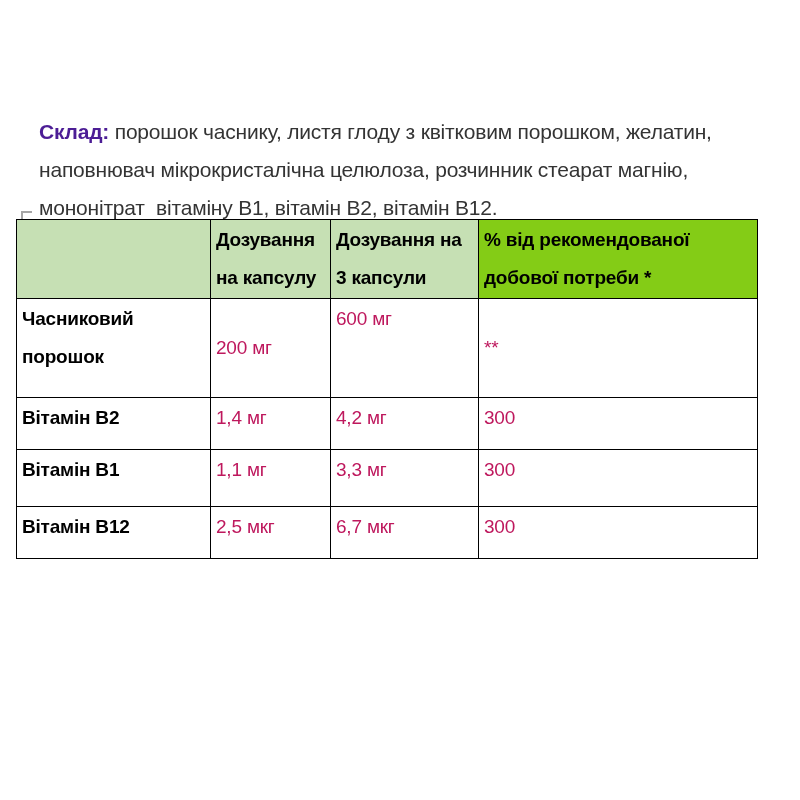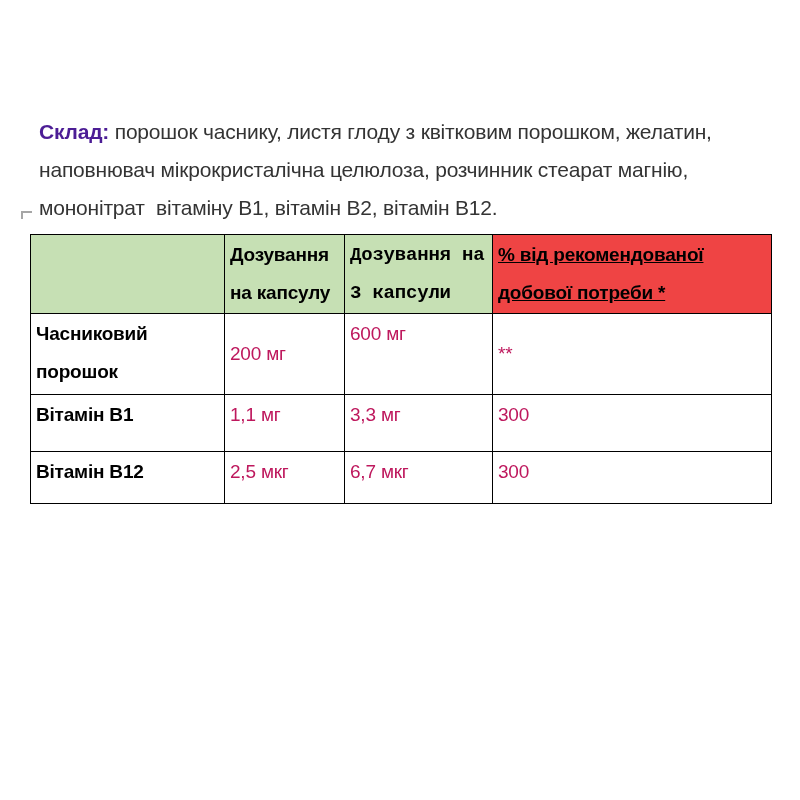--- a/index.html
+++ b/index.html
@@ -33,25 +33,24 @@
     position: absolute;
     left: 21px; top: 211px;
     width: 9px; height: 6px;
     border-top: 2px solid #a6a6a6;
     border-left: 2px solid #a6a6a6;
   }
 
   
   table.supplement {
     position: absolute;
-    left: 30px; top: 219px;
+    left: 16px; top: 219px;
     width: 741px;
     border-collapse: collapse;
     table-layout: fixed;
-    margin-top: 15px;
   }
   table.supplement th,
   table.supplement td {
     border: 1.5px solid #000000;
     padding: 1px 6px 1px 5px;
     font-size: 19px;
     line-height: 38px;
     letter-spacing: -0.2px;
     text-align: left;
     vertical-align: top;
@@ -61,21 +60,21 @@
   table.supplement th {
     font-weight: bold;
     color: #000000;
     
   }
   table.supplement td { color: #be185d; }
   table.supplement td.name-cell { font-weight: bold; color: #000000; }
   .v-mid { vertical-align: middle !important; }
 
   tr.header-row { height: 79px; }
-  tr.row-0 { height: 81px; }
+  tr.row-0 { height: 99px; }
   tr.row-1 { height: 112px; }
   tr.row-2 { height: 52px; }
   tr.row-3 { height: 57px; }
   tr.row-4 { height: 52px; }
 </style>
 </head>
 <body>
 
 <p class="composition"><span class="label">Склад:</span><span> порошок часнику, листя глоду з квітковим порошком, желатин,
 наповнювач мікрокристалічна целюлоза, розчинник стеарат магнію,
@@ -88,35 +87,41 @@
     <col style="width:194px">
     <col style="width:120px">
     <col style="width:148px">
     <col style="width:279px">
   </colgroup>
   <tbody>
     <tr class="header-row">
       <th style="background-color: rgb(198, 224, 180);"></th>
       <th style="background-color: rgb(198, 224, 180);">Дозування
 на капсулу</th>
-      <th style="background-color: rgb(198, 224, 180); font-family: Liberation Mono, monospace;">Дозування на
+      <th style="background-color: rgb(198, 224, 180);">Дозування на
 3 капсули</th>
-      <th style="background-color: #ef4444; text-decoration: underline;">% від рекомендованої
+      <th style="background-color: #84cc16;">% від рекомендованої
 добової потреби *</th>
     </tr>
 
     <tr class="row-0">
       <td class="name-cell">Часниковий
 порошок</td>
       <td class="v-mid">200 мг</td>
       <td>600 мг</td>
       <td class="v-mid">**</td>
     </tr>
 
 
+    <tr class="row-2">
+      <td class="name-cell">Вітамін В2</td>
+      <td>1,4 мг</td>
+      <td>4,2 мг</td>
+      <td>300</td>
+    </tr>
 
     <tr class="row-3">
       <td class="name-cell">Вітамін В1</td>
       <td>1,1 мг</td>
       <td>3,3 мг</td>
       <td>300</td>
     </tr>
 
     <tr class="row-4">
       <td class="name-cell">Вітамін В12</td>

